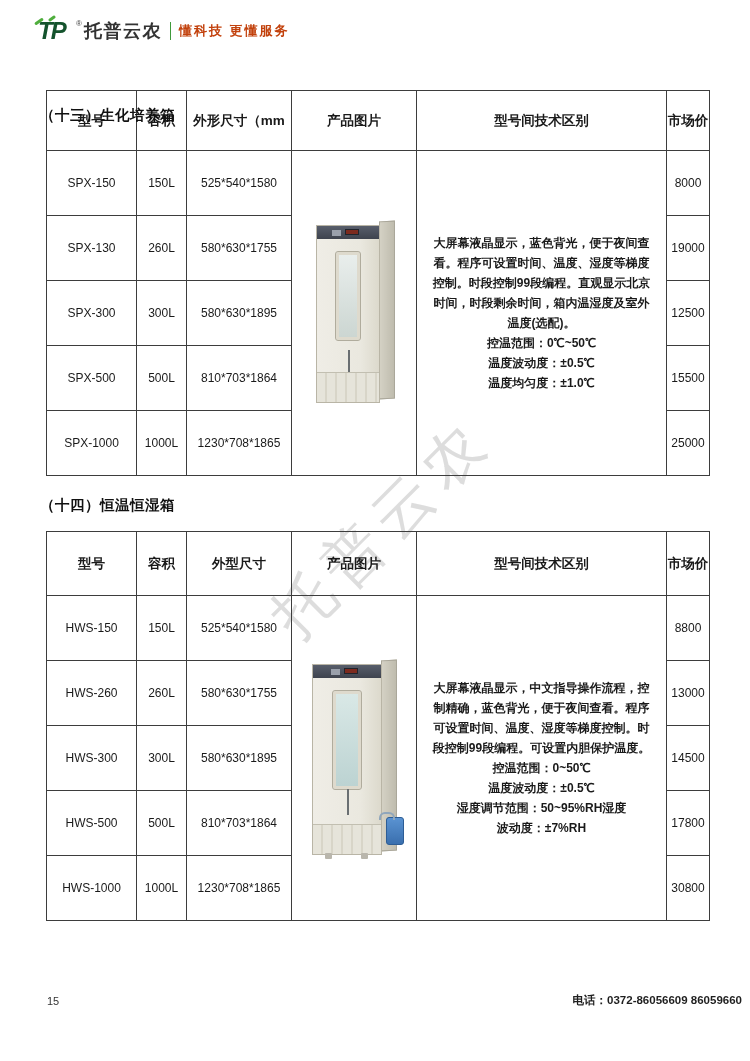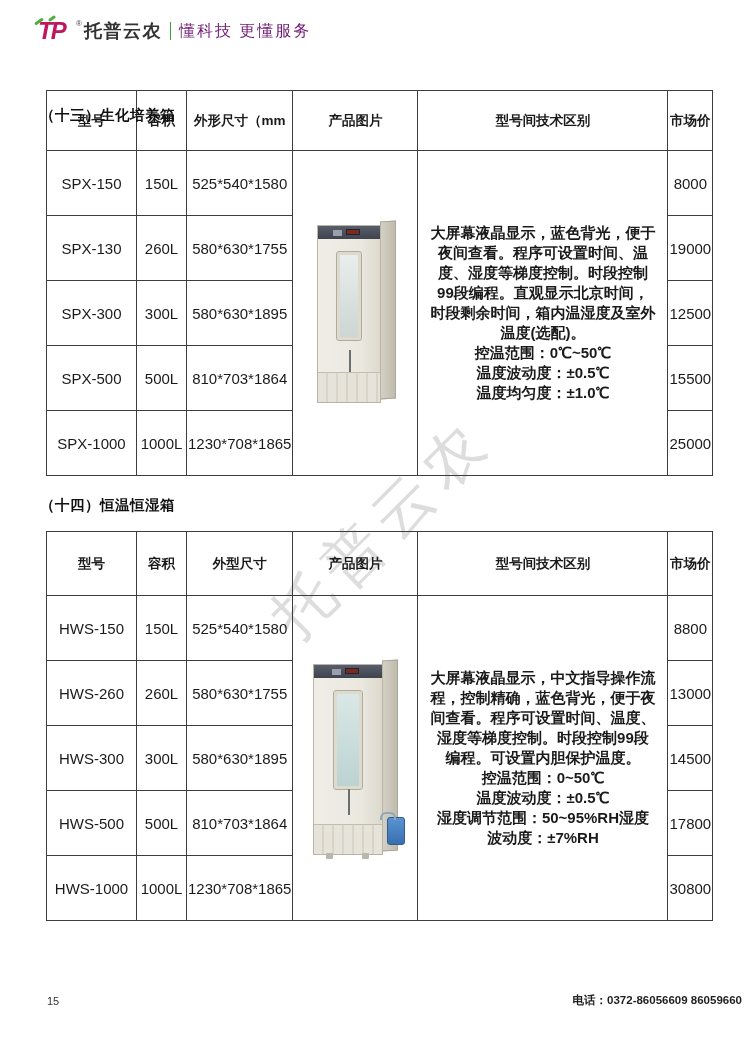--- a/index.html
+++ b/index.html
@@ -15,48 +15,48 @@
     position:absolute; left:222px; top:490px; width:310px; height:66px;
     text-align:center; font-size:60px; letter-spacing:10px; font-weight:400;
     color:#bdbdbd; opacity:0.5; transform:rotate(-45deg);
     z-index:0; white-space:nowrap; user-select:none;
   }
 
   
   .header { position:absolute; left:38px; top:18px; display:flex; align-items:center; z-index:2; }
   .logo-mark { position:relative; width:34px; height:26px; margin-right:4px; }
   .logo-tp {
-    font-style:italic; font-weight:bold; font-size:24px; color:#be185d;
+    font-style:italic; font-weight:bold; font-size:24px; color:#14532d;
     letter-spacing:-2px; line-height:26px;
   }
   .logo-leaf {
     position:absolute; left:-4px; top:2px; width:10px; height:3px;
     background:#4fae3d; transform:rotate(-35deg); border-radius:2px;
   }
   .logo-leaf2 {
     position:absolute; left:10px; top:-1px; width:8px; height:3px;
     background:#4fae3d; transform:rotate(-35deg); border-radius:2px;
   }
   .reg { font-size:8px; color:#444; vertical-align:top; position:relative; top:-8px; margin-right:2px; }
   .brand-name { font-size:18px; font-weight:bold; color:#333; letter-spacing:1.5px; }
   .brand-divider { width:1px; height:18px; background:#3f9a3b; margin:0 8px; }
-  .brand-tagline { font-size:16px; font-weight:normal; color:#701a75; letter-spacing:2px; }
+  .brand-tagline { font-size:13px; font-weight:bold; color:#c2410c; letter-spacing:2px; }
 
   
   .sec-title { position:absolute; left:40px; font-size:14.5px; font-weight:bold; color:#111; z-index:2; letter-spacing:0.5px; }
   .sec-title.t1 { top:58px;margin-top:48px; }
   .sec-title.t2 { top:496px; }
 
   
   table.spec { position:absolute; left:46px; border-collapse:collapse; table-layout:fixed; z-index:1; background:transparent;padding-left:6px; }
   table.spec.tbl1 { top:90px; }
   table.spec.tbl2 { top:531px; }
   table.spec th, table.spec td {
     border:1px solid #3d3d3d; text-align:center; vertical-align:middle;
-    font-size:15px; color:#1a1a1a; background:transparent; overflow:hidden;
+    font-size:12px; color:#1a1a1a; background:transparent; overflow:hidden;
   }
   table.spec th { font-weight:bold; height:60px; font-size:13.5px; }
   table.spec.tbl2 th { height:64px; }
   table.spec td { height:65px; }
   .c-model { width:90px; }
   .c-vol   { width:50px; }
   .c-size  { width:105px; }
   .c-img   { width:125px; }
   .c-desc  { width:250px; }
   .c-price { width:43px; }

